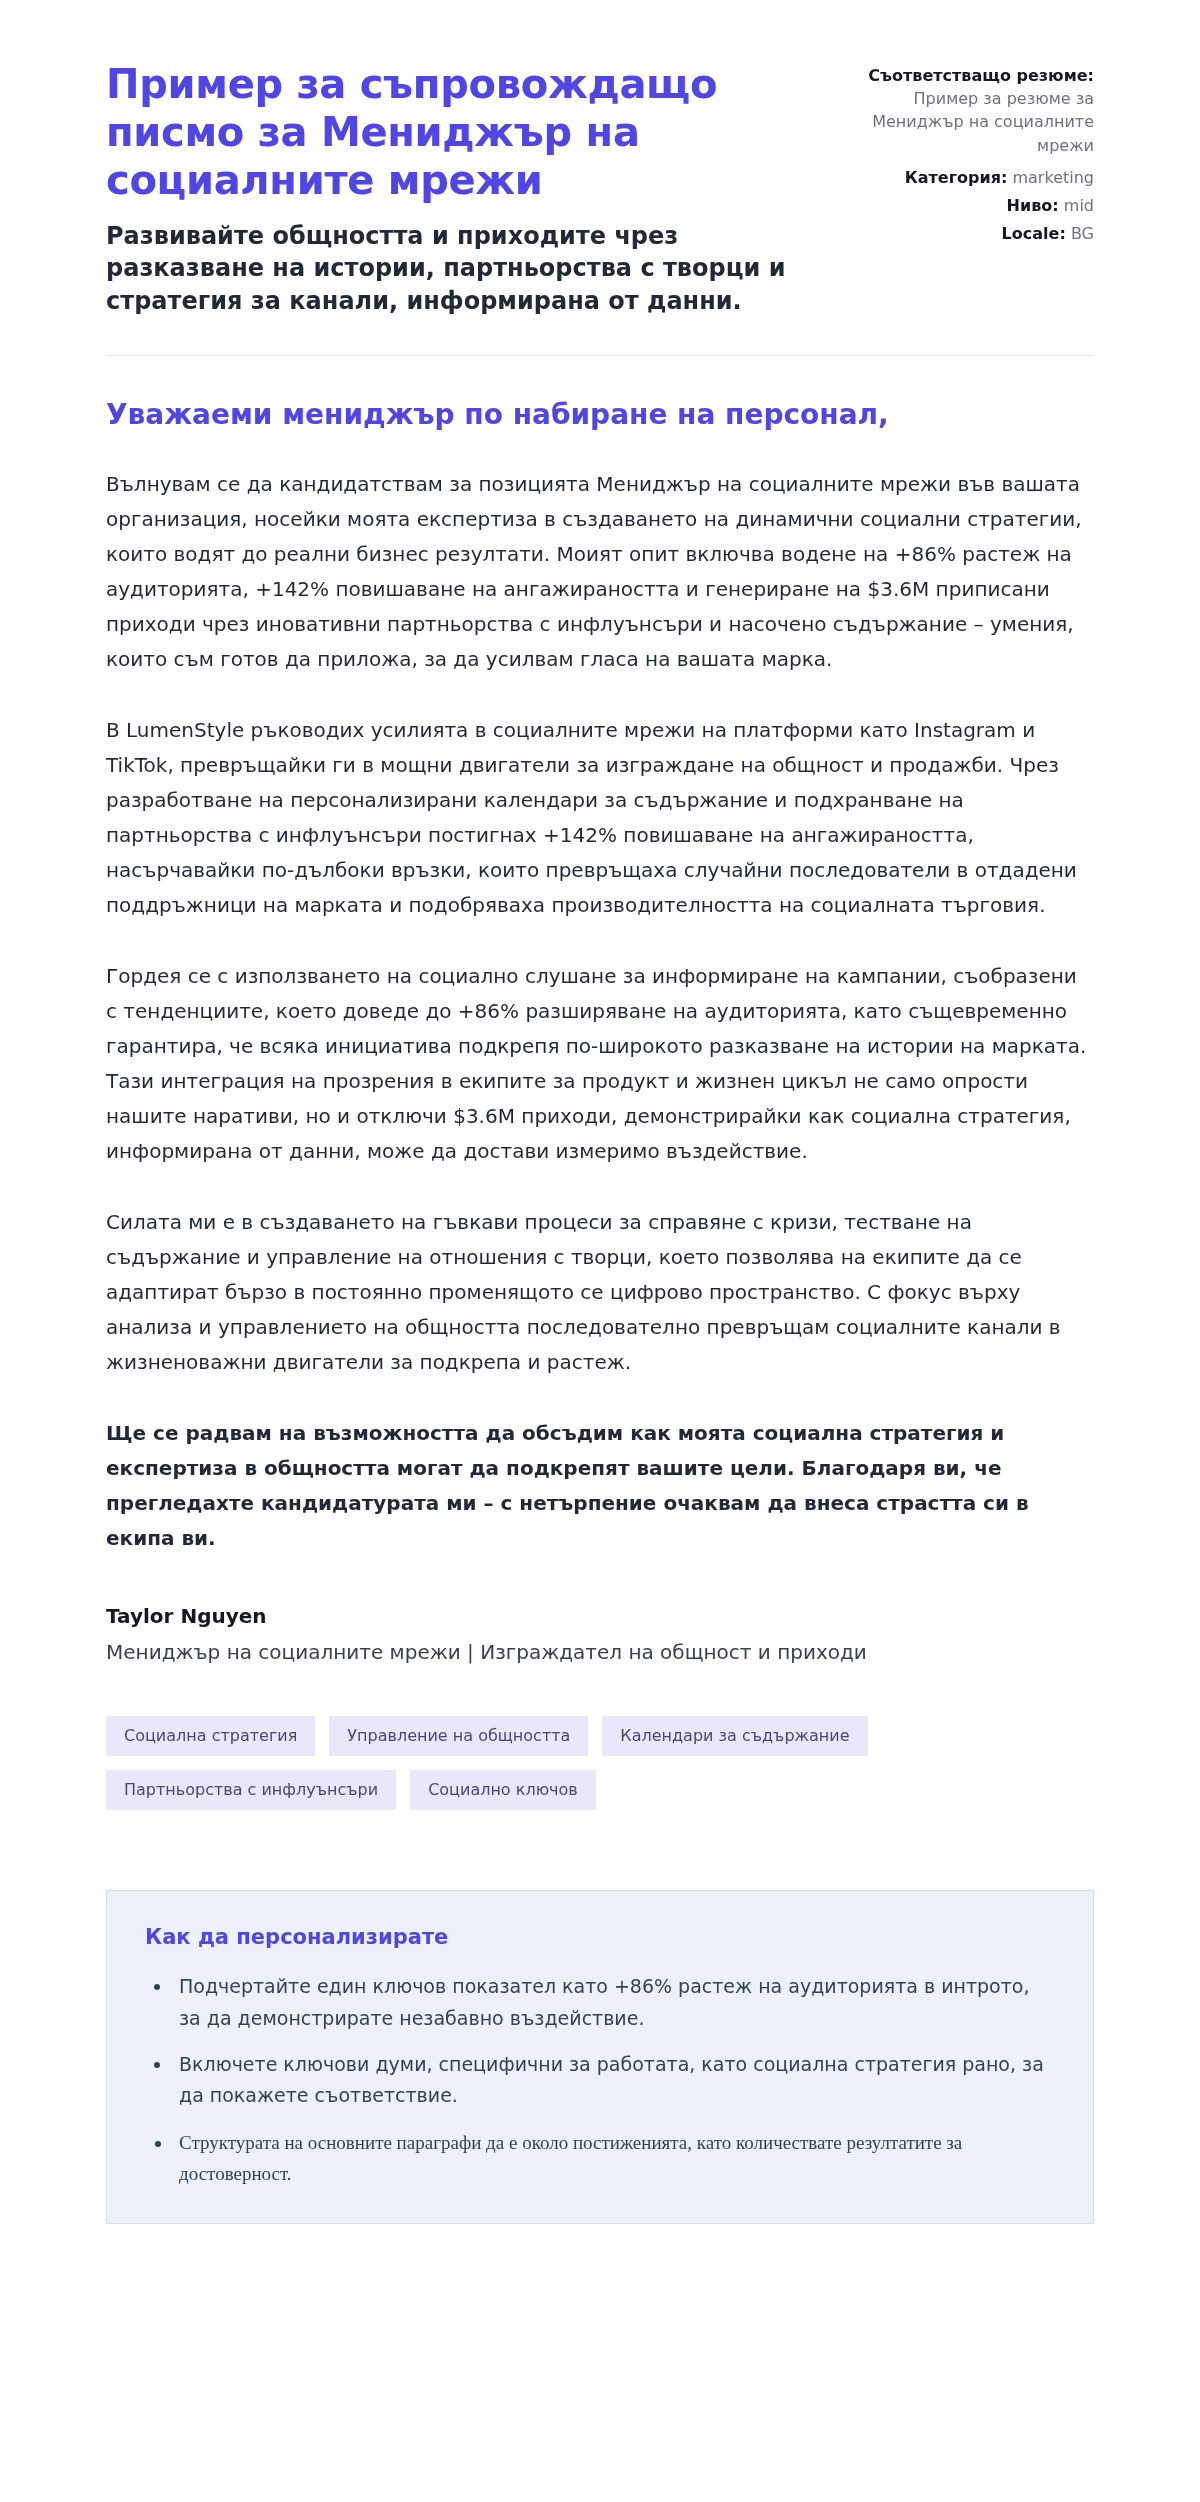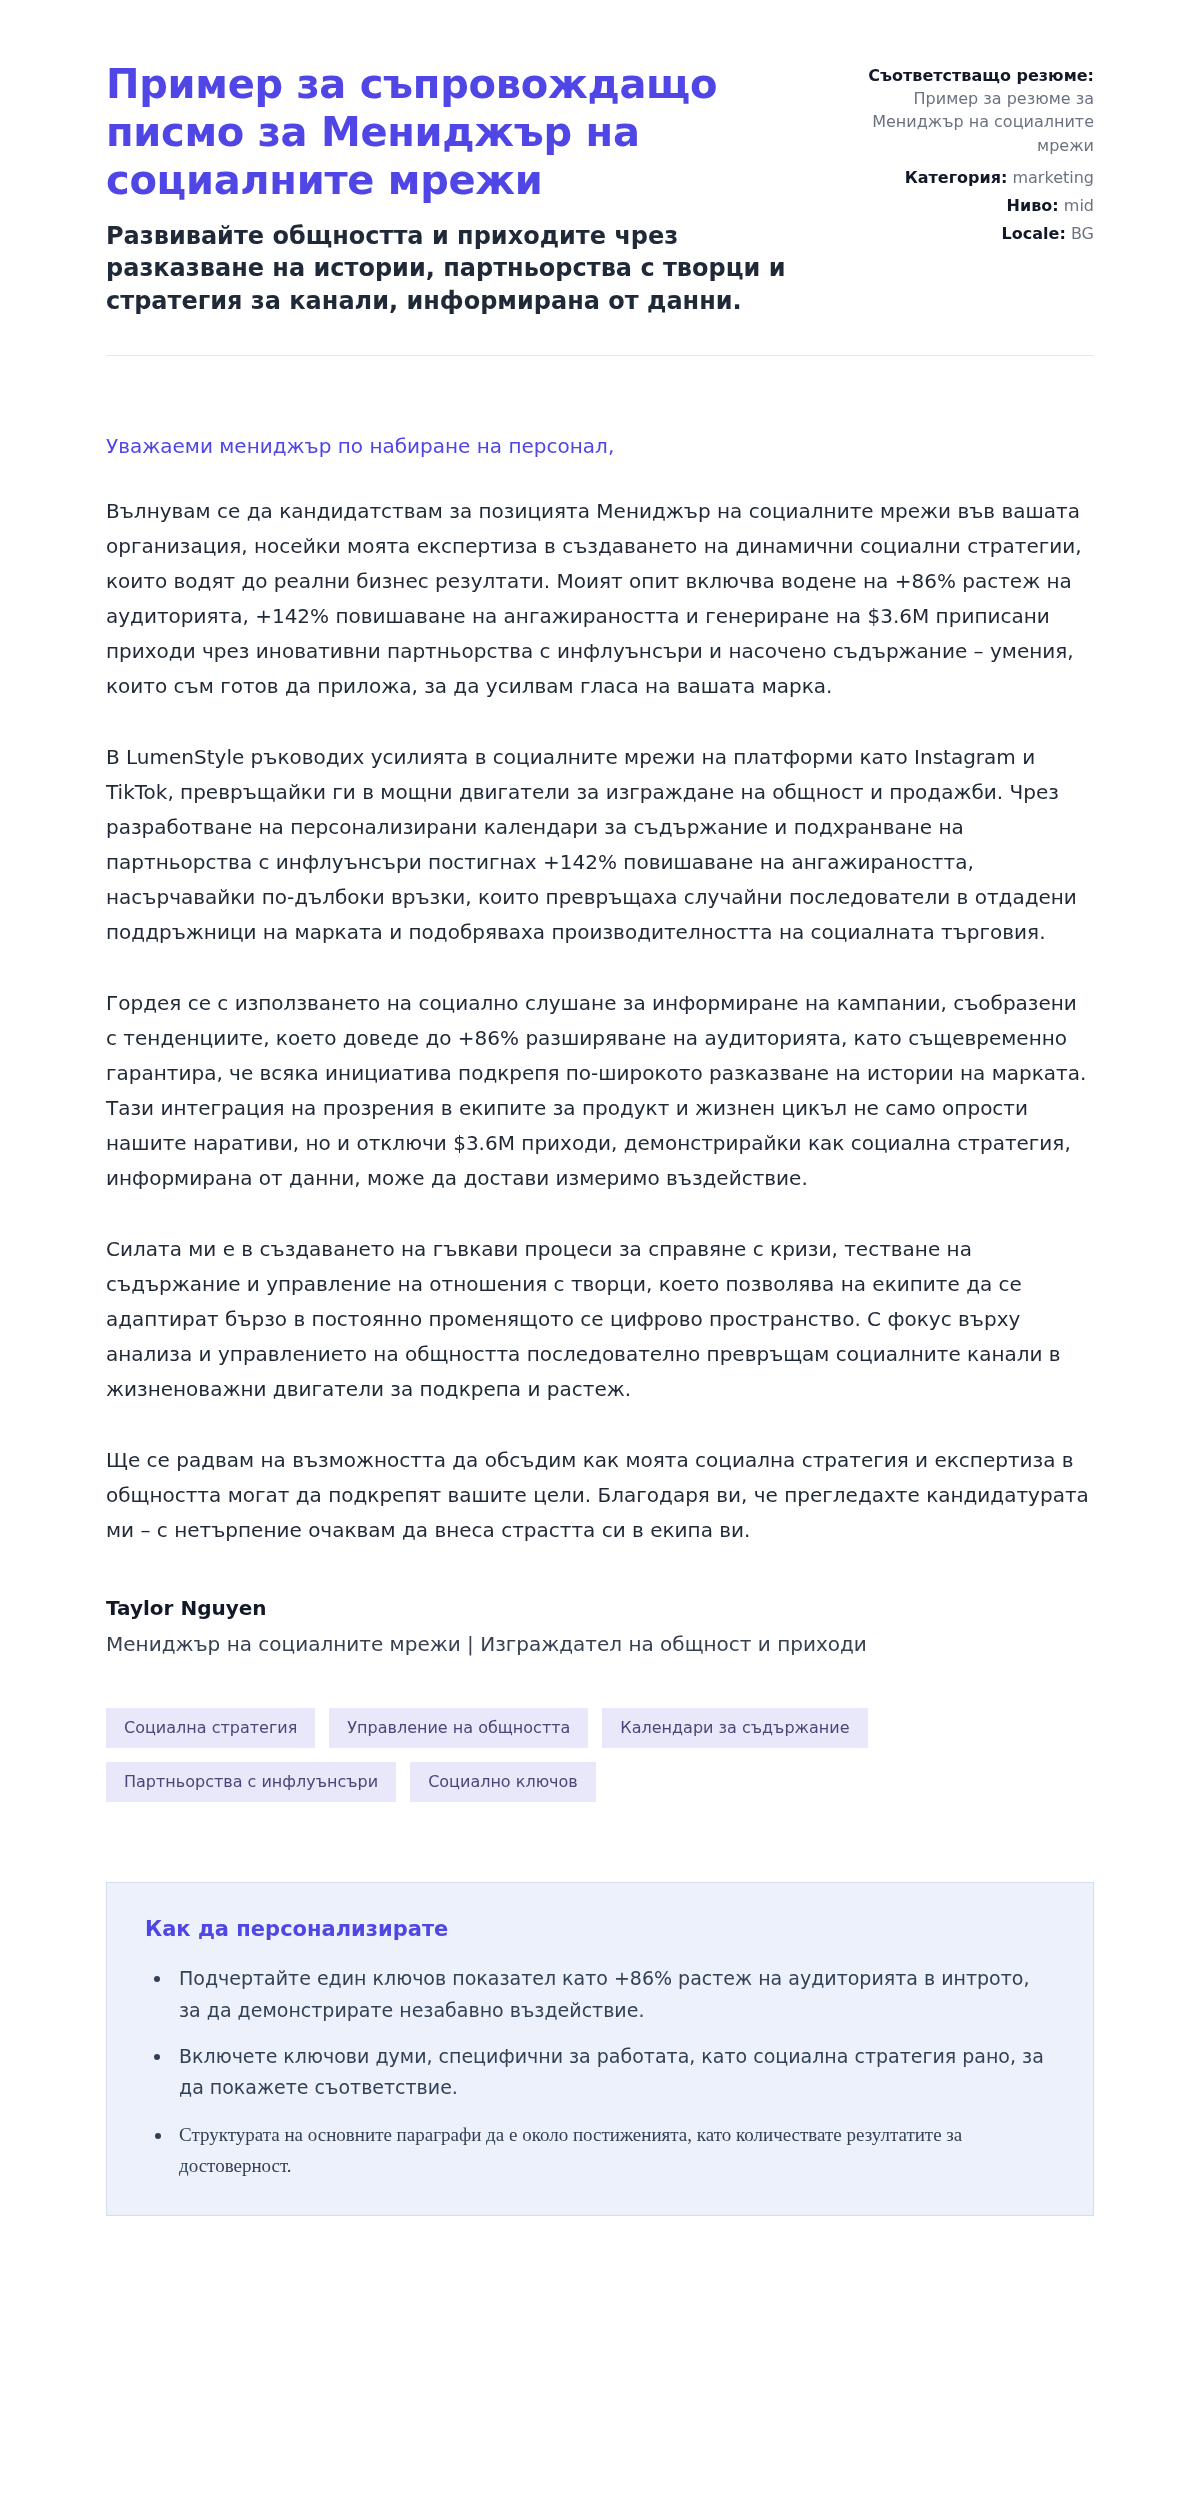--- a/index.html
+++ b/index.html
@@ -44,32 +44,31 @@
     padding-top: 4px;
   }
   .meta-label { font-weight: 700; color: #111827; }
   .meta-block { margin-bottom: 9px; }
   .meta-line { margin-bottom: 5px; }
 
   
   .letter { padding-top: 42px; }
   .greeting {
     color: var(--accent, #4f46e5);
-    font-weight: 400;
-    font-size: 20px;
+    font-weight: 700;
+    font-size: 28px;
     margin-bottom: 36px;
-    margin-top: 36px;
   }
   .paragraphs p {
     font-size: 20px;
     line-height: 1.75;
     margin-bottom: 36px;
     color: var(--body-text, #1f2937);
   }
-  .paragraphs p:last-child { margin-bottom: 0; }
+  .paragraphs p:last-child { margin-bottom: 0; font-weight: bold; }
 
   .signature { margin-top: 48px; }
   .sig-name { font-size: 20px; font-weight: 700; color: #111827; }
   .sig-title { margin-top: 12px; font-size: 20px; color: #374151; }
 
   
   .tags {
     margin-top: 52px;
     display: flex;
     flex-wrap: wrap;

